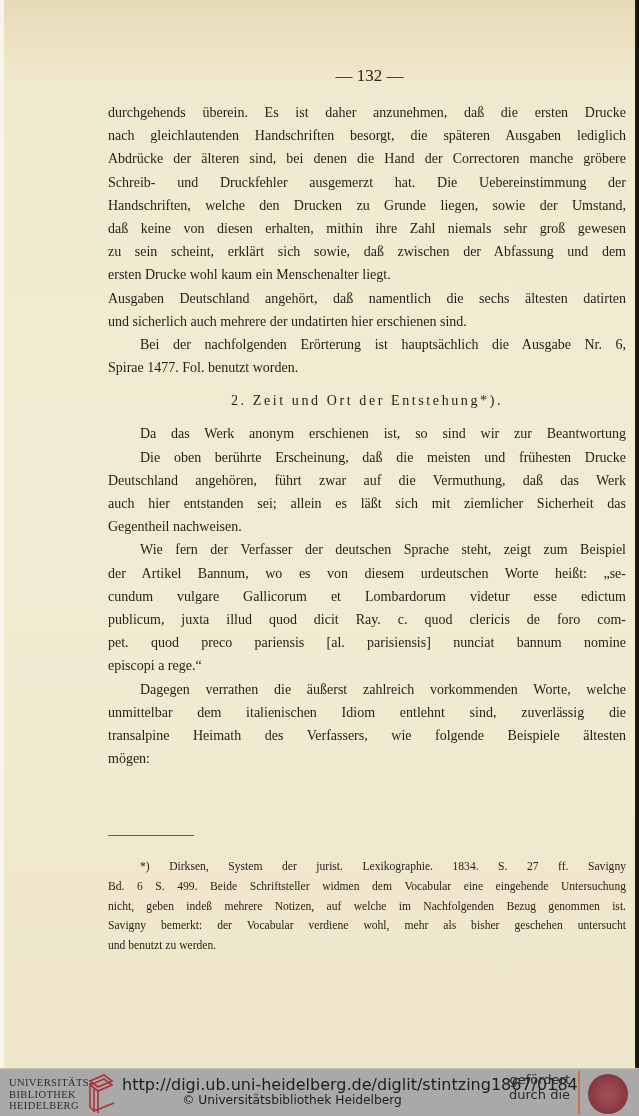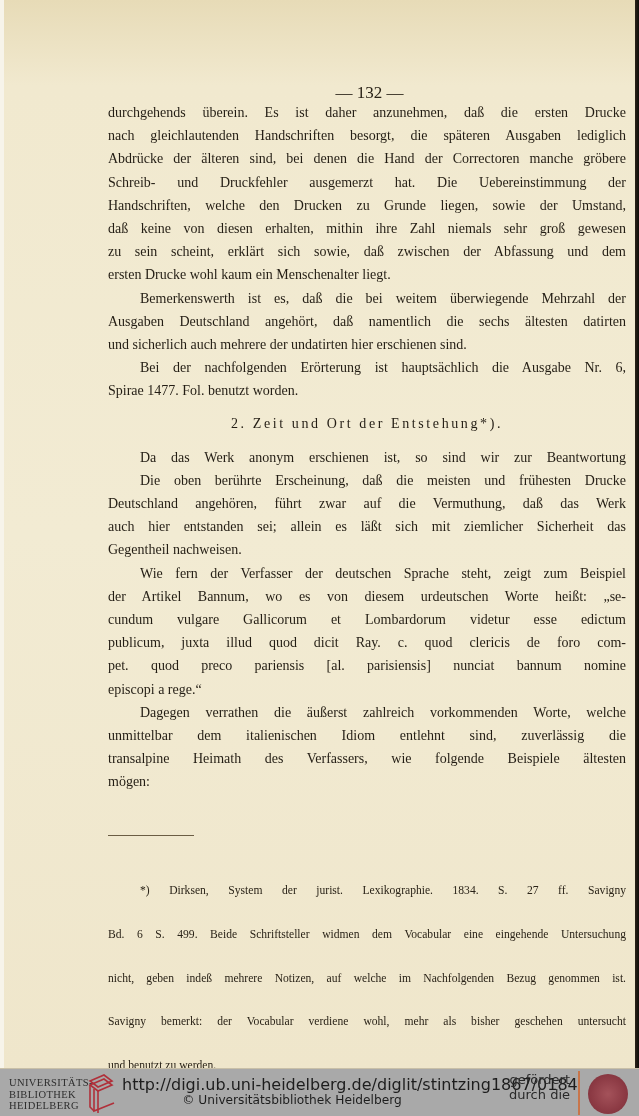--- a/index.html
+++ b/index.html
@@ -18,21 +18,21 @@
     background: #f7f4ea;
   }
   .right-edge {
     position: absolute; right: 0; top: 0; width: 4px; height: 1068px;
     background: linear-gradient(90deg, #2a2218, #0f0c08);
   }
   .page-number {
     position: absolute; top: 66px; left: 0; width: 100%;
     text-align: center; font-size: 17px; color: #2a2318;
     font-family: "Liberation Serif", serif;
-    padding-left: 100px; box-sizing: border-box; margin-top: 17px;
+    padding-left: 100px; box-sizing: border-box;
   }
   .text-block {
     position: absolute; left: 108px; top: 101px; width: 518px;
     color: #231d14; font-family: "Liberation Serif", serif;
     font-size: 14px; line-height: 23.2px;
   }
   .line {
     white-space: nowrap; text-align: justify; text-align-last: justify;
     height: 23.2px; overflow: visible;
   }
@@ -45,21 +45,21 @@
   .latin { font-family: "Liberation Serif", serif; }
   .footnote-rule {
     position: absolute; left: 108px; top: 835px; width: 86px; height: 1px;
     background: #6b5d44;
   }
   .footnotes {
     position: absolute; left: 108px; top: 857px; width: 518px;
     color: #2a2318; font-family: "Liberation Serif", serif;
     font-size: 11.6px; line-height: 19.8px;
   }
-  .footnotes .line { height: 19.8px; margin-top: 24px; }
+  .footnotes .line { height: 19.8px; }
   .footnotes .indent { padding-left: 32px; }
 
   .footer {
     position: absolute; left: 0; top: 1068px; width: 639px; height: 48px;
     background: #a9a9a9; border-top: 1px solid #c9c0a8;
     font-family: "DejaVu Sans", sans-serif;
   }
   .ub-name {
     position: absolute; left: 9px; top: 8px; font-family: "Liberation Serif", serif;
     font-size: 10.5px; line-height: 11.6px; color: #2d2d2d; letter-spacing: 0.4px;
@@ -102,21 +102,20 @@
 
   <div class="text-block">
     <div class="line">durchgehends überein. Es ist daher anzunehmen, daß die ersten Drucke</div>
     <div class="line">nach gleichlautenden Handschriften besorgt, die späteren Ausgaben lediglich</div>
     <div class="line">Abdrücke der älteren sind, bei denen die Hand der Correctoren manche gröbere</div>
     <div class="line">Schreib- und Druckfehler ausgemerzt hat. Die Uebereinstimmung der</div>
     <div class="line">Handschriften, welche den Drucken zu Grunde liegen, sowie der Umstand,</div>
     <div class="line">daß keine von diesen erhalten, mithin ihre Zahl niemals sehr groß gewesen</div>
     <div class="line">zu sein scheint, erklärt sich sowie, daß zwischen der Abfassung und dem</div>
     <div class="line last">ersten Drucke wohl kaum ein Menschenalter liegt.</div>
-    <div class="line indent">Bemerkenswerth ist es, daß die bei weitem überwiegende Mehrzahl der</div>
     <div class="line">Ausgaben Deutschland angehört, daß namentlich die sechs ältesten datirten</div>
     <div class="line last">und sicherlich auch mehrere der undatirten hier erschienen sind.</div>
     <div class="line indent">Bei der nachfolgenden Erörterung ist hauptsächlich die Ausgabe Nr. 6,</div>
     <div class="line last latin">Spirae 1477. Fol. benutzt worden.</div>
 
     <div class="heading">2. Zeit und Ort der Entstehung*).</div>
 
     <div class="line indent">Da das Werk anonym erschienen ist, so sind wir zur Beantwortung</div>
     <div class="line indent">Die oben berührte Erscheinung, daß die meisten und frühesten Drucke</div>
     <div class="line">Deutschland angehören, führt zwar auf die Vermuthung, daß das Werk</div>

